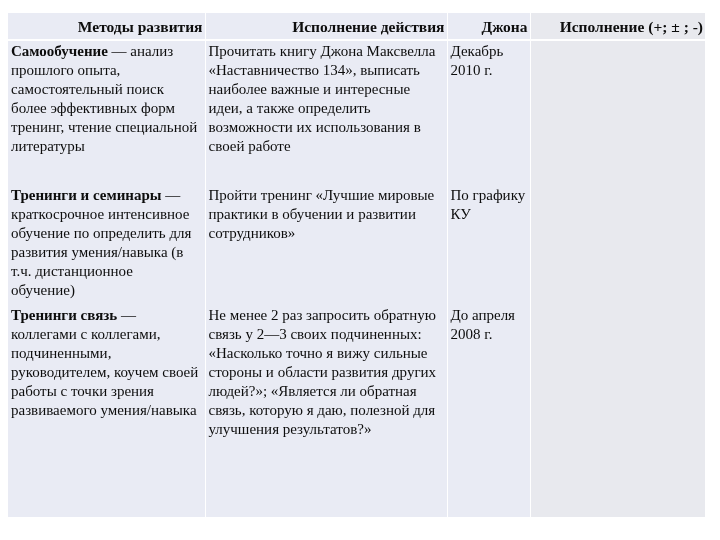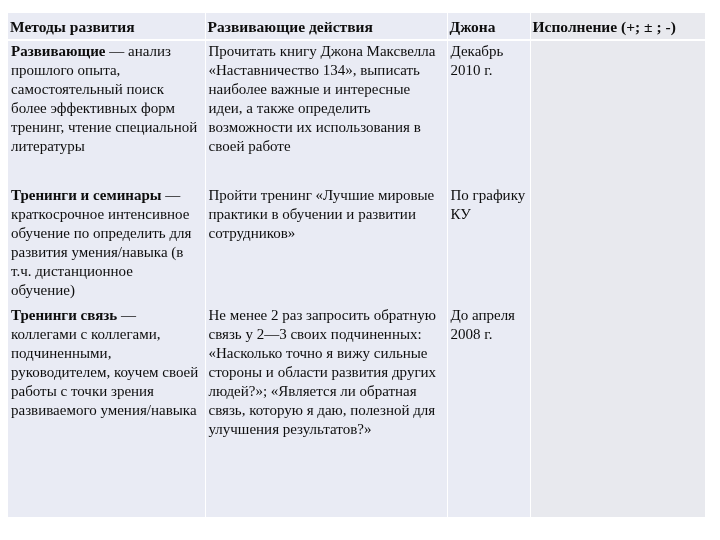--- a/index.html
+++ b/index.html
@@ -43,21 +43,21 @@
     border-right: 1px solid rgba(255,255,255,0.85);
     overflow: hidden;
   }
   table.dev-table th:last-child,
   table.dev-table td:last-child {
     border-right: none;
     background: #e8e9ee;
   }
   table.dev-table thead th {
     font-weight: bold;
-    text-align: left;
+    text-align: right;
     font-size: 15.5px;
     padding: 3px 2px 2px 2px;
     border-bottom: 2px solid #ffffff;
     vertical-align: middle;
   }
   tr.row-header   { height: 27px; }
   tr.row-0        { height: 145px; }
   tr.row-1        { height: 120px; }
   tr.row-2        { height: auto; }
 
@@ -70,28 +70,28 @@
   <table class="dev-table">
     <colgroup>
       <col class="c1">
         <col class="c2">
         <col class="c3">
         <col class="c4">
     </colgroup>
     <thead>
       <tr class="row-header">
         <th>Методы развития</th>
-        <th>Развивающие действия</th>
+        <th>Исполнение действия</th>
         <th>Джона</th>
         <th>Исполнение (+; ± ; -)</th>
       </tr>
     </thead>
     <tbody>
       <tr class="row-0">
-        <td><span class="term">Развивающие</span> <span>— анализ прошлого опыта, самостоятельный поиск более эффективных форм тренинг, чтение специальной литературы</span></td>
+        <td><span class="term">Самообучение</span> <span>— анализ прошлого опыта, самостоятельный поиск более эффективных форм тренинг, чтение специальной литературы</span></td>
         <td>Прочитать книгу Джона Максвелла «Наставничество 134», выписать наиболее важные и интересные идеи, а также определить возможности их использования в своей работе</td>
         <td>Декабрь 2010 г.</td>
         <td></td>
       </tr>
       <tr class="row-1">
         <td><span class="term">Тренинги и семинары</span> <span>— краткосрочное интенсивное обучение по определить для развития умения/навыка (в т.ч. дистанционное обучение)</span></td>
         <td>Пройти тренинг «Лучшие мировые практики в обучении и развитии сотрудников»</td>
         <td>По графику КУ</td>
         <td></td>
       </tr>

